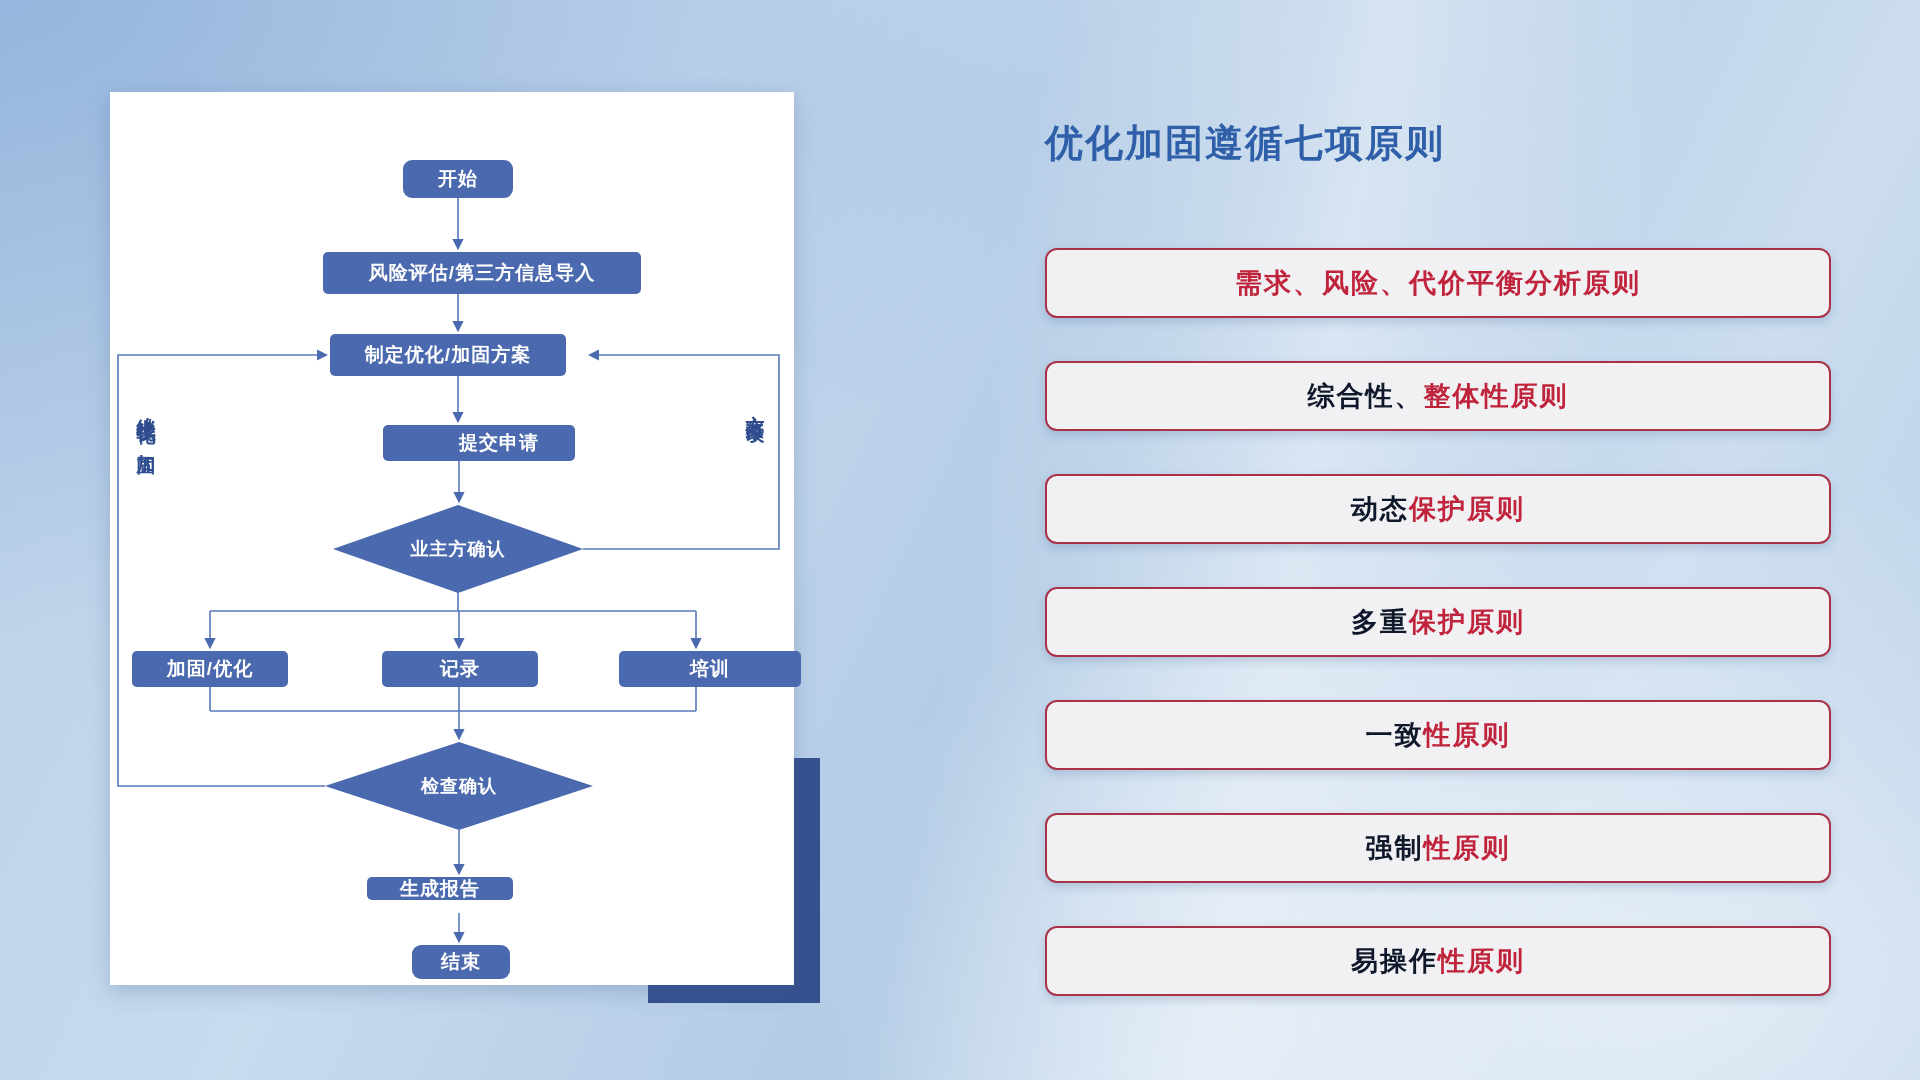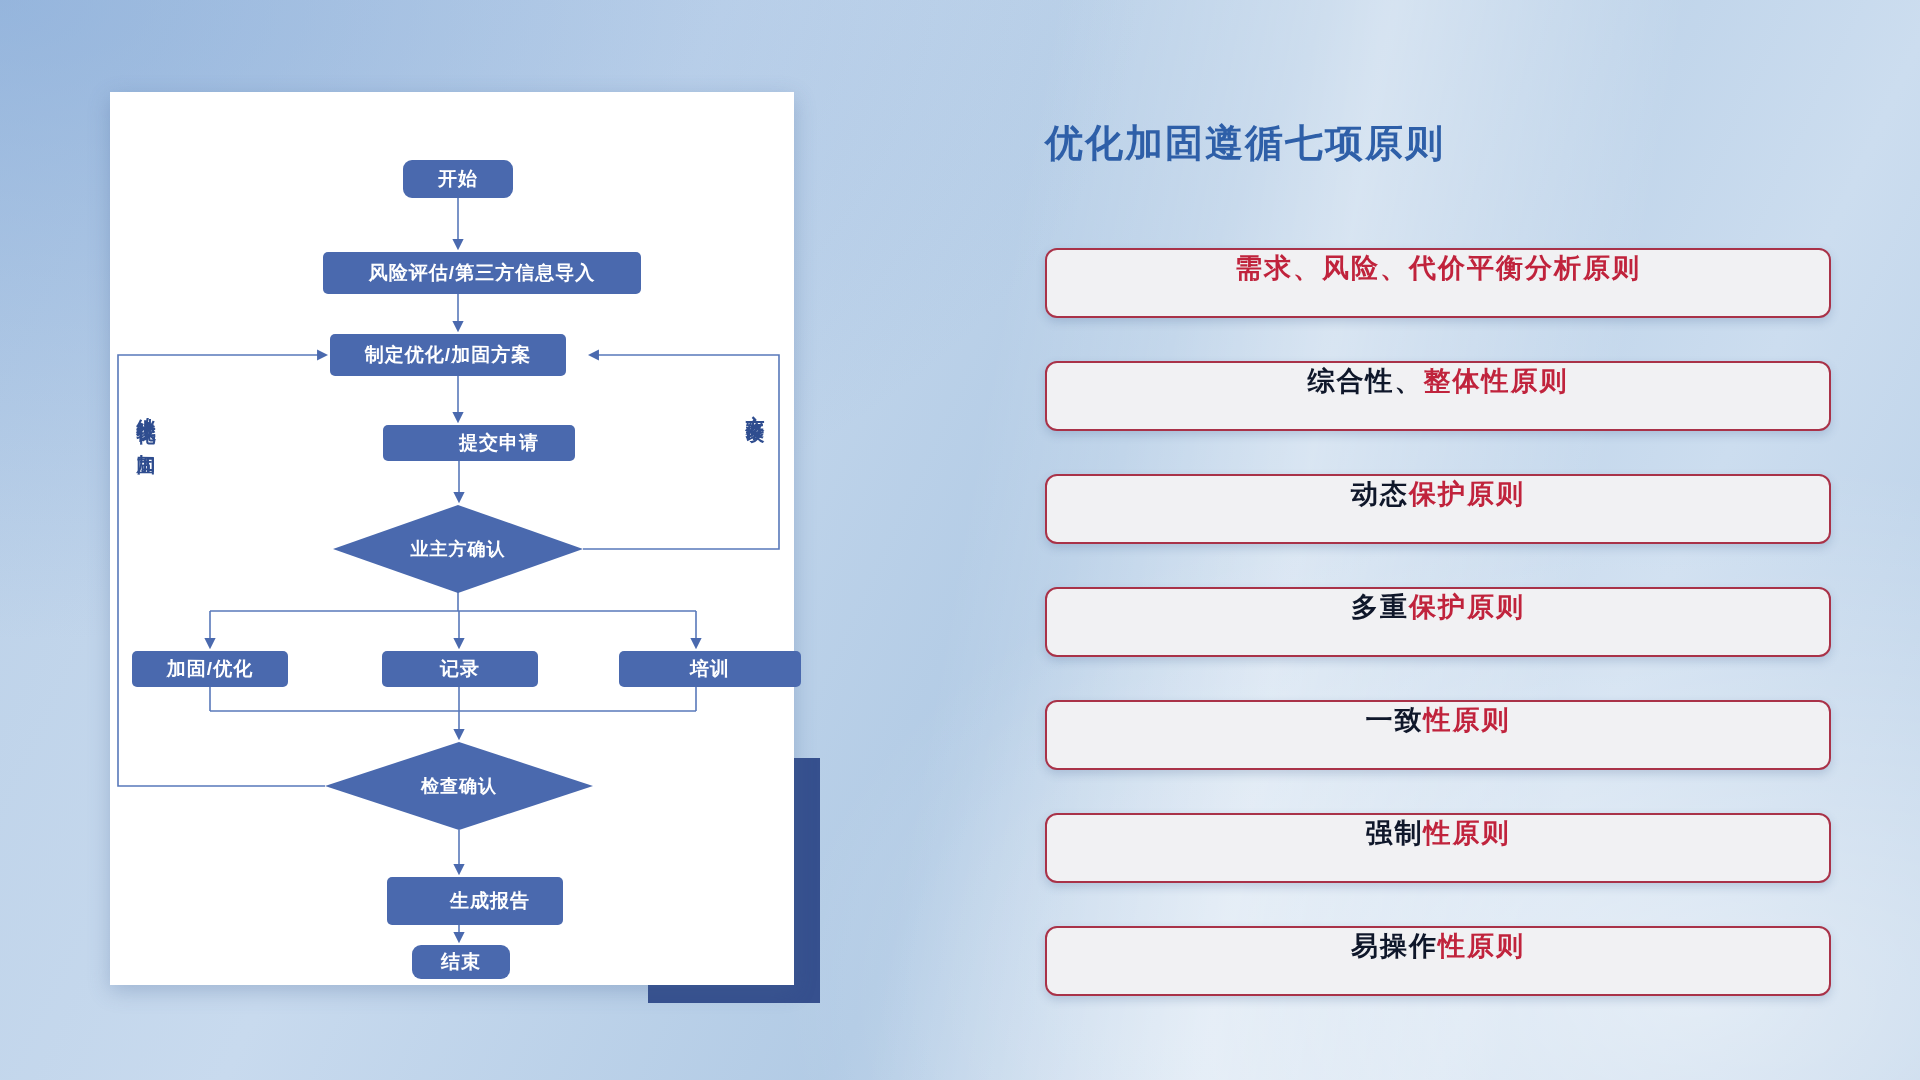--- a/index.html
+++ b/index.html
@@ -39,21 +39,21 @@
   }
   .right-panel{position:absolute;left:1045px;top:0;width:786px;}
   .slide-title{
     position:absolute;left:0;top:118px;width:786px;margin:0;
     text-align:left;font-size:38px;font-weight:bold;color:#2e5fa8;letter-spacing:2px;
   }
   .pills{position:absolute;left:0;top:248px;width:786px;}
   .pill{
     height:70px;margin-bottom:43px;box-sizing:border-box;
     background:#f1f1f3;border:2px solid #a93248;border-radius:12px;
-    display:flex;justify-content:center;
+    display:flex;align-items:center;justify-content:center;
     font-size:27px;font-weight:bold;letter-spacing:2px;
     box-shadow:0 4px 10px rgba(60,90,140,0.22);
   }
   .pill .lead{color:#0f172a;}
   .pill .tail{color:#c0233c;}
 </style>
 </head>
 <body>
 
 <div>
@@ -104,21 +104,21 @@
   <div class="node diamond" style="left:333px;top:505px;width:250px;height:88px;">业主方确认</div>
 
   <div class="node" style="left:132px;top:651px;width:156px;height:36px;">加固/优化</div>
 
   <div class="node" style="left:382px;top:651px;width:156px;height:36px;">记录</div>
 
   <div class="node" style="left:619px;top:651px;width:182px;height:36px;">培训</div>
 
   <div class="node diamond" style="left:325px;top:742px;width:268px;height:88px;">检查确认</div>
 
-  <div class="node" style="left:387px;top:877px;width:146px;height:48px;padding-left:30px;">生成报告</div>
+  <div class="node" style="left:367px;top:877px;width:146px;height:23px;">生成报告</div>
 
   <div class="node rounded" style="left:412px;top:945px;width:98px;height:34px;">结束</div>
 
   <div class="vlabel" style="left:133px;top:402px;">继续优化/加固</div>
 
   <div class="vlabel" style="left:742px;top:400px;">方案修改</div>
 
   <div class="right-panel">
     <h1 class="slide-title">优化加固遵循七项原则</h1>
 

